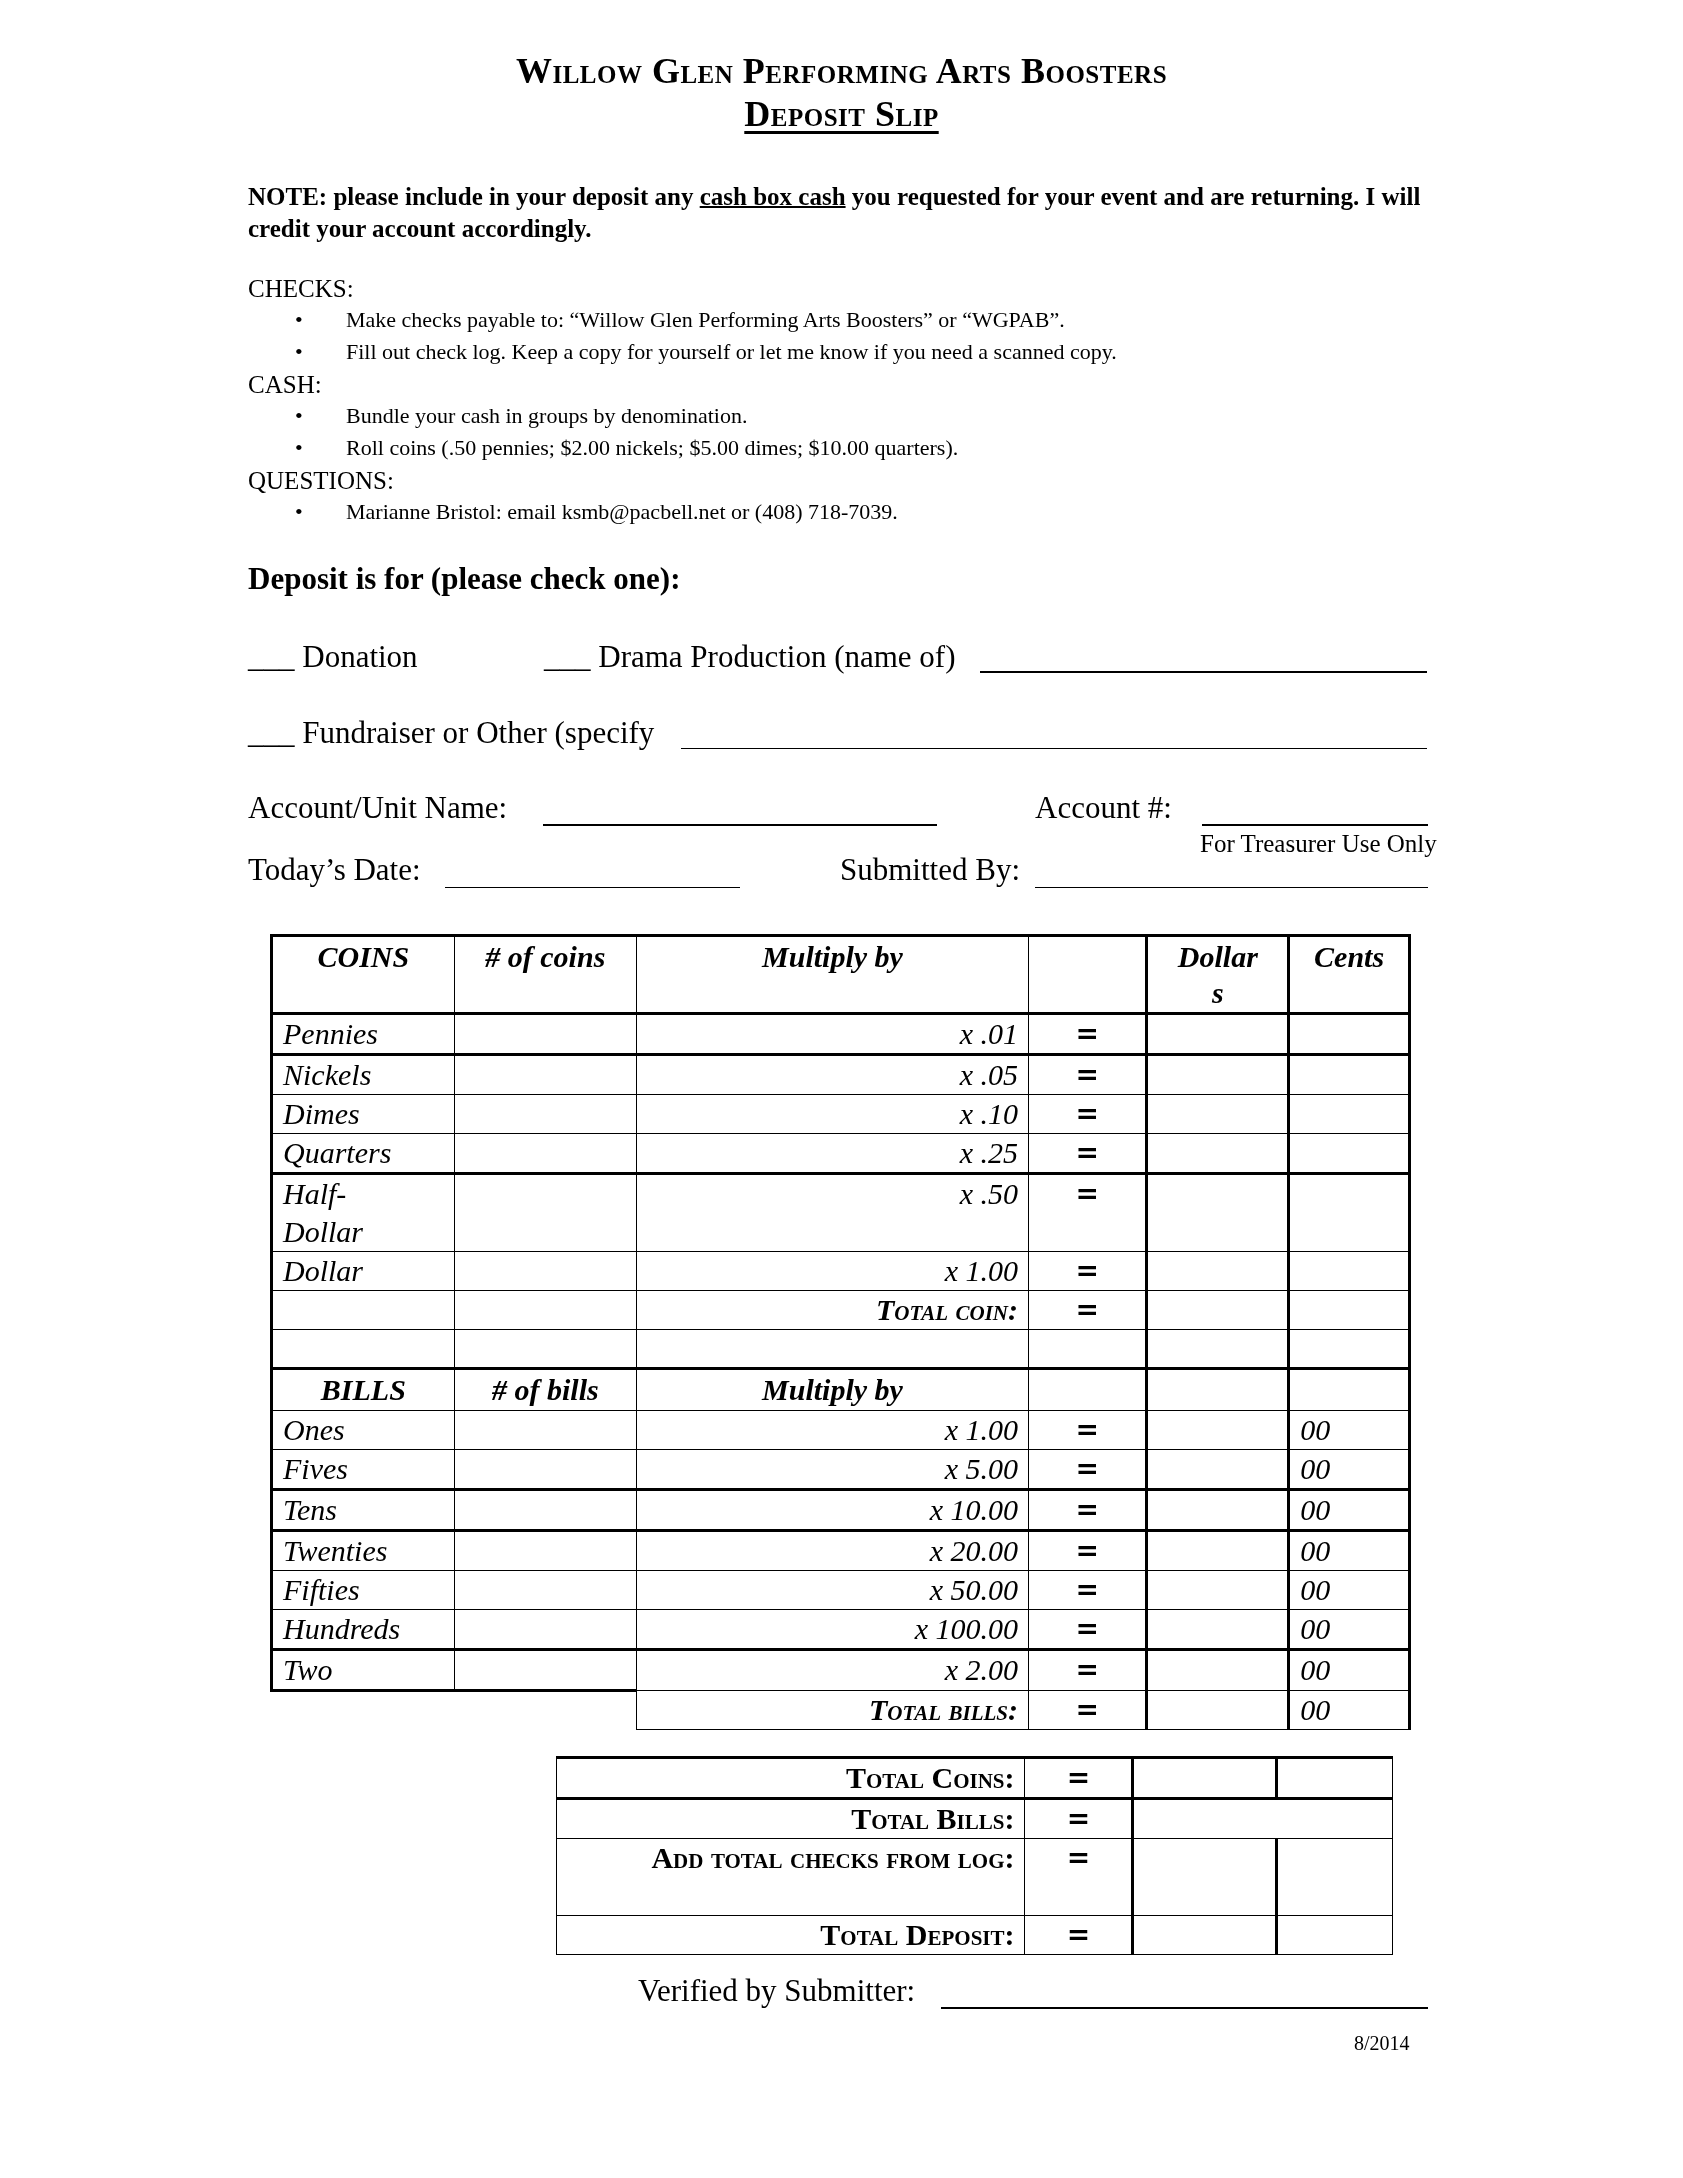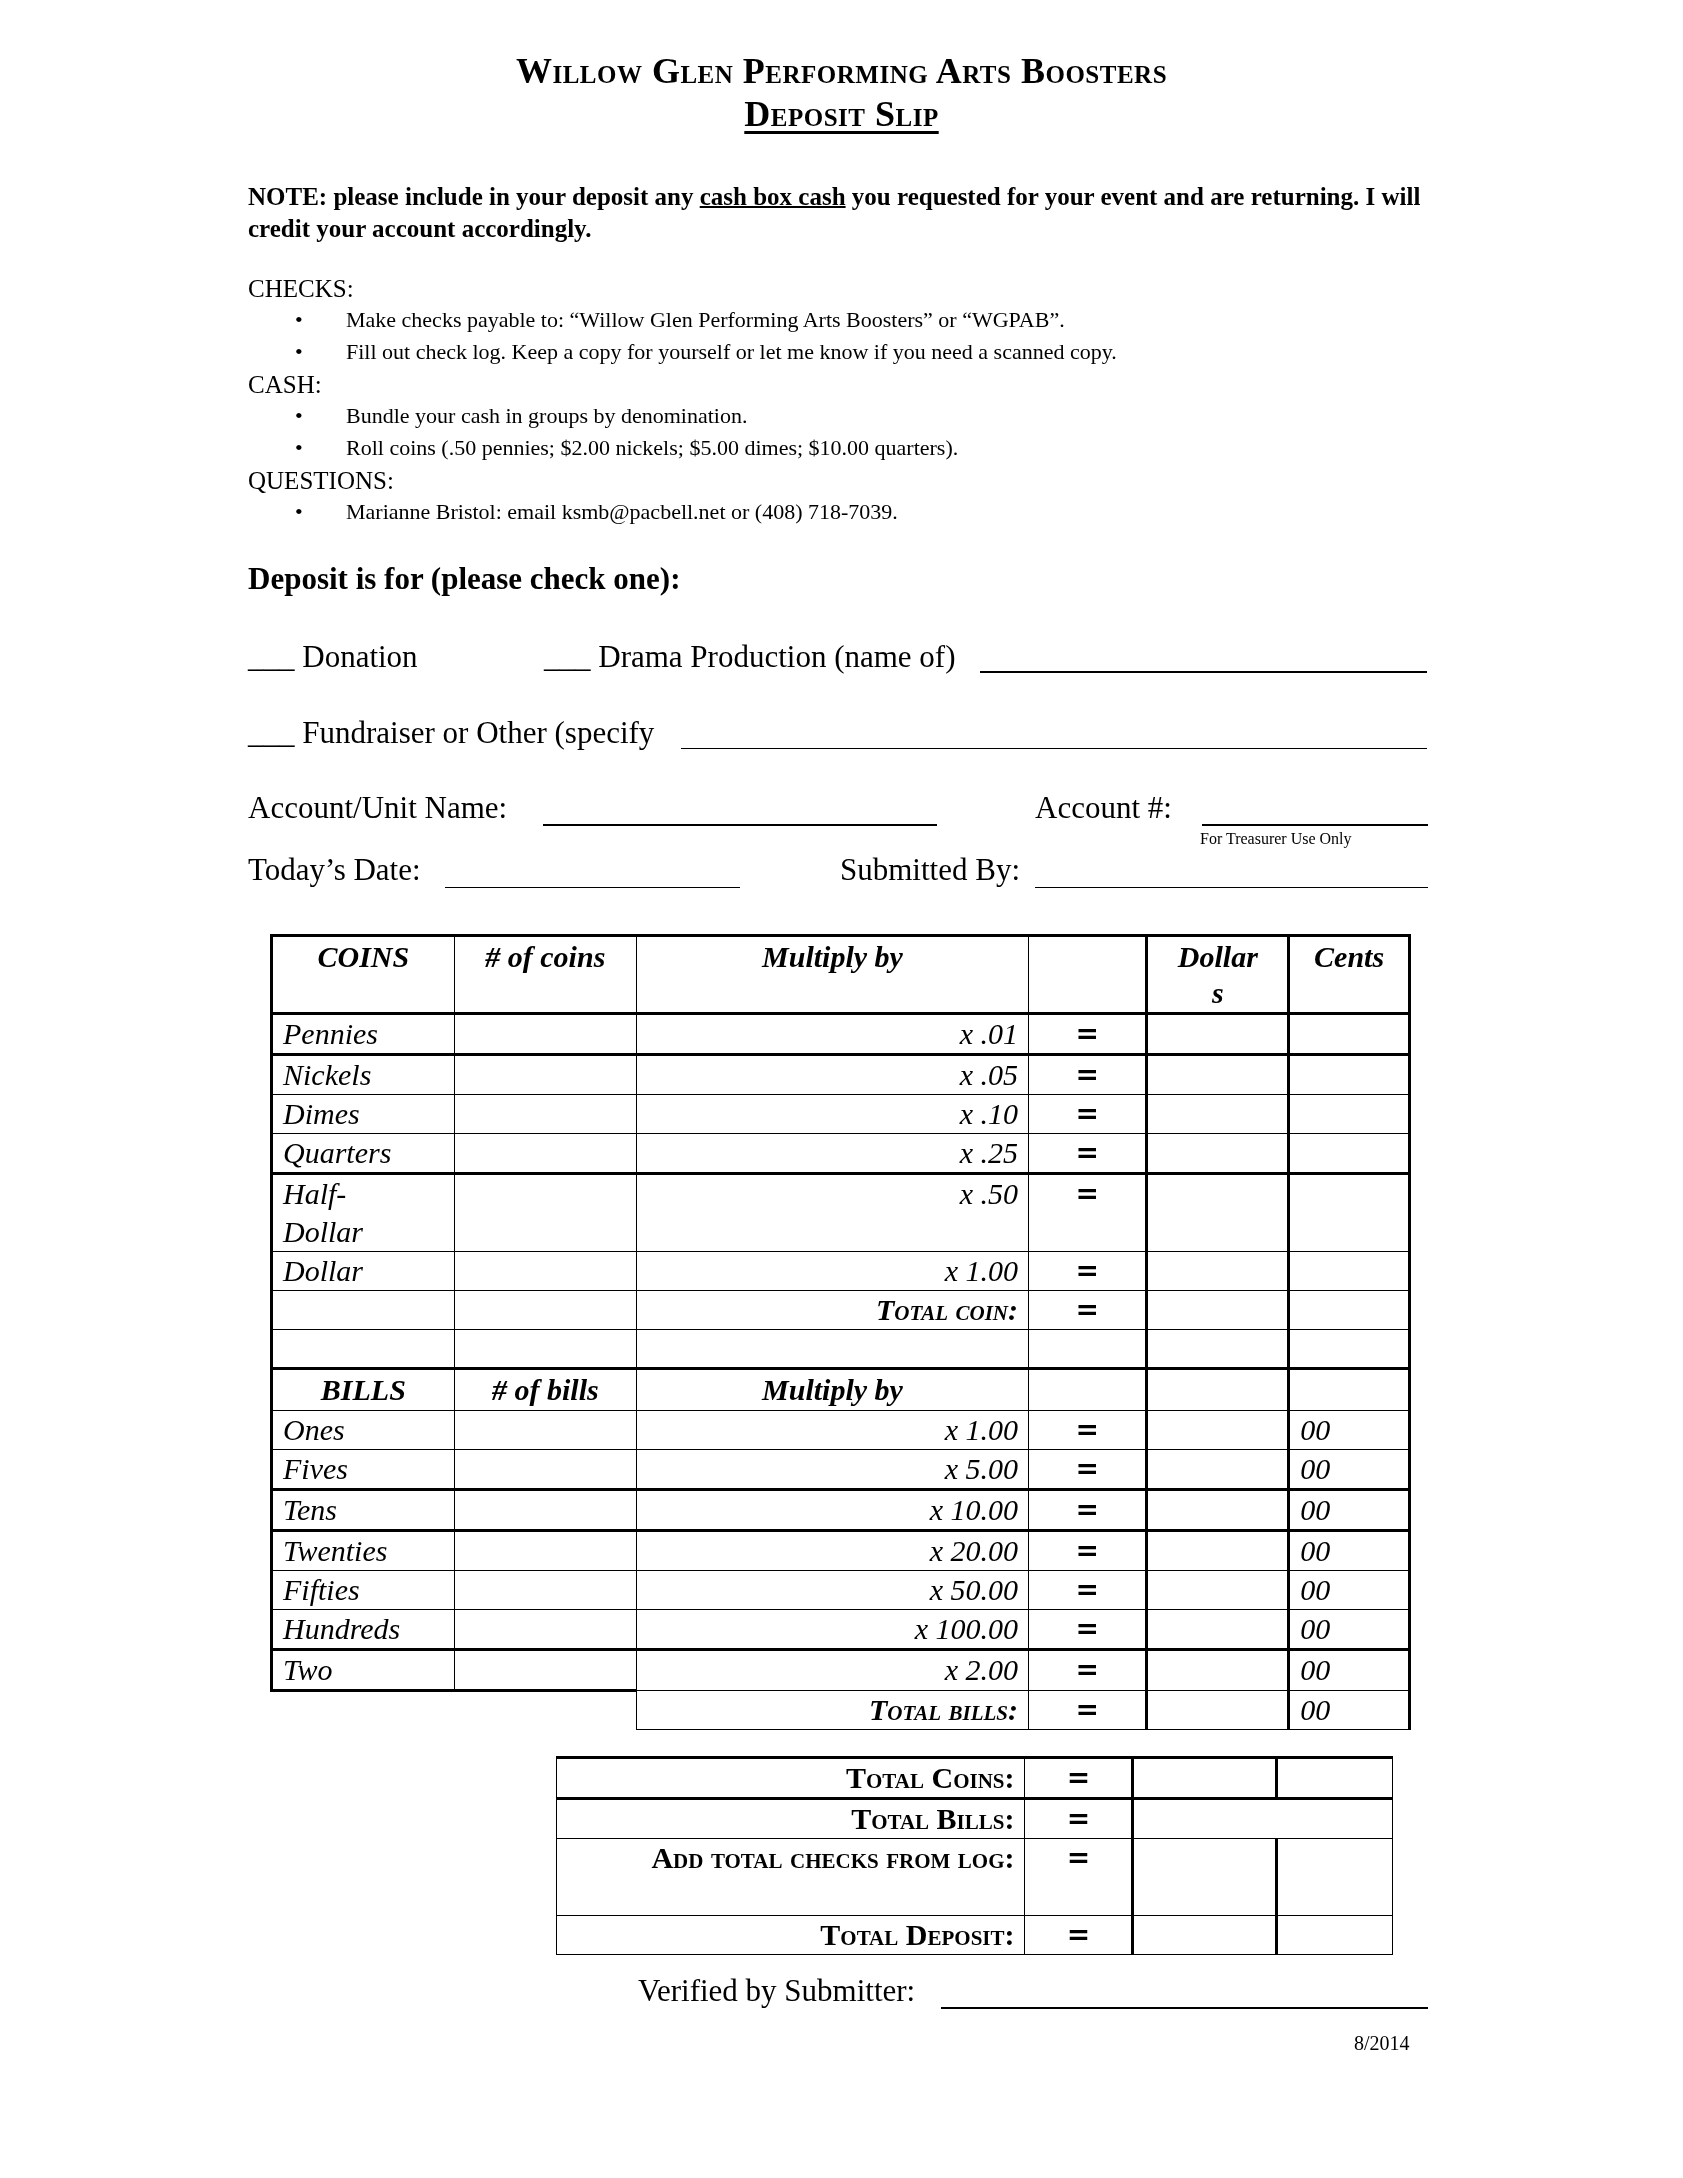--- a/index.html
+++ b/index.html
@@ -13,21 +13,21 @@
   .title2 span { text-decoration:underline; text-decoration-thickness:3px; text-underline-offset:5px; }
   .note { left:248px; top:181px; width:1188px; font-weight:bold; font-size:25px; line-height:32px; white-space:normal; }
   .note u { text-decoration-thickness:2px; }
   .sec { left:248px; font-size:25px; }
   .bul { left:295px; font-size:22px; }
   .bul .dot { display:inline-block; width:51px; }
   .h2 { left:248px; top:561px; font-weight:bold; font-size:31px; }
   .fl { font-size:31px;text-align:right; }
   .line { position:absolute; border-bottom:2.5px solid #000; }
   .line.thin { border-bottom-width:1.5px; }
-  .small { font-size:16px; }
+  .small { font-size:25px; }
   table { border-collapse:collapse; position:absolute; }
   td { border:1.5px solid #000; padding:0 10px; font-size:30px; vertical-align:top; height:37px; line-height:38px; }
   .thick-top td { border-top-width:3px; }
   .hdr td { font-weight:bold; text-align:center; line-height:40px; }
   .r { text-align:right;padding-left:18px; }
   .eq { font-weight:bold; font-family:"DejaVu Sans",sans-serif; font-size:28px; text-align:center; }
   .sc { font-weight:bold; font-variant:small-caps; }
   .nob { border:none !important; }
 </style>
 </head>

